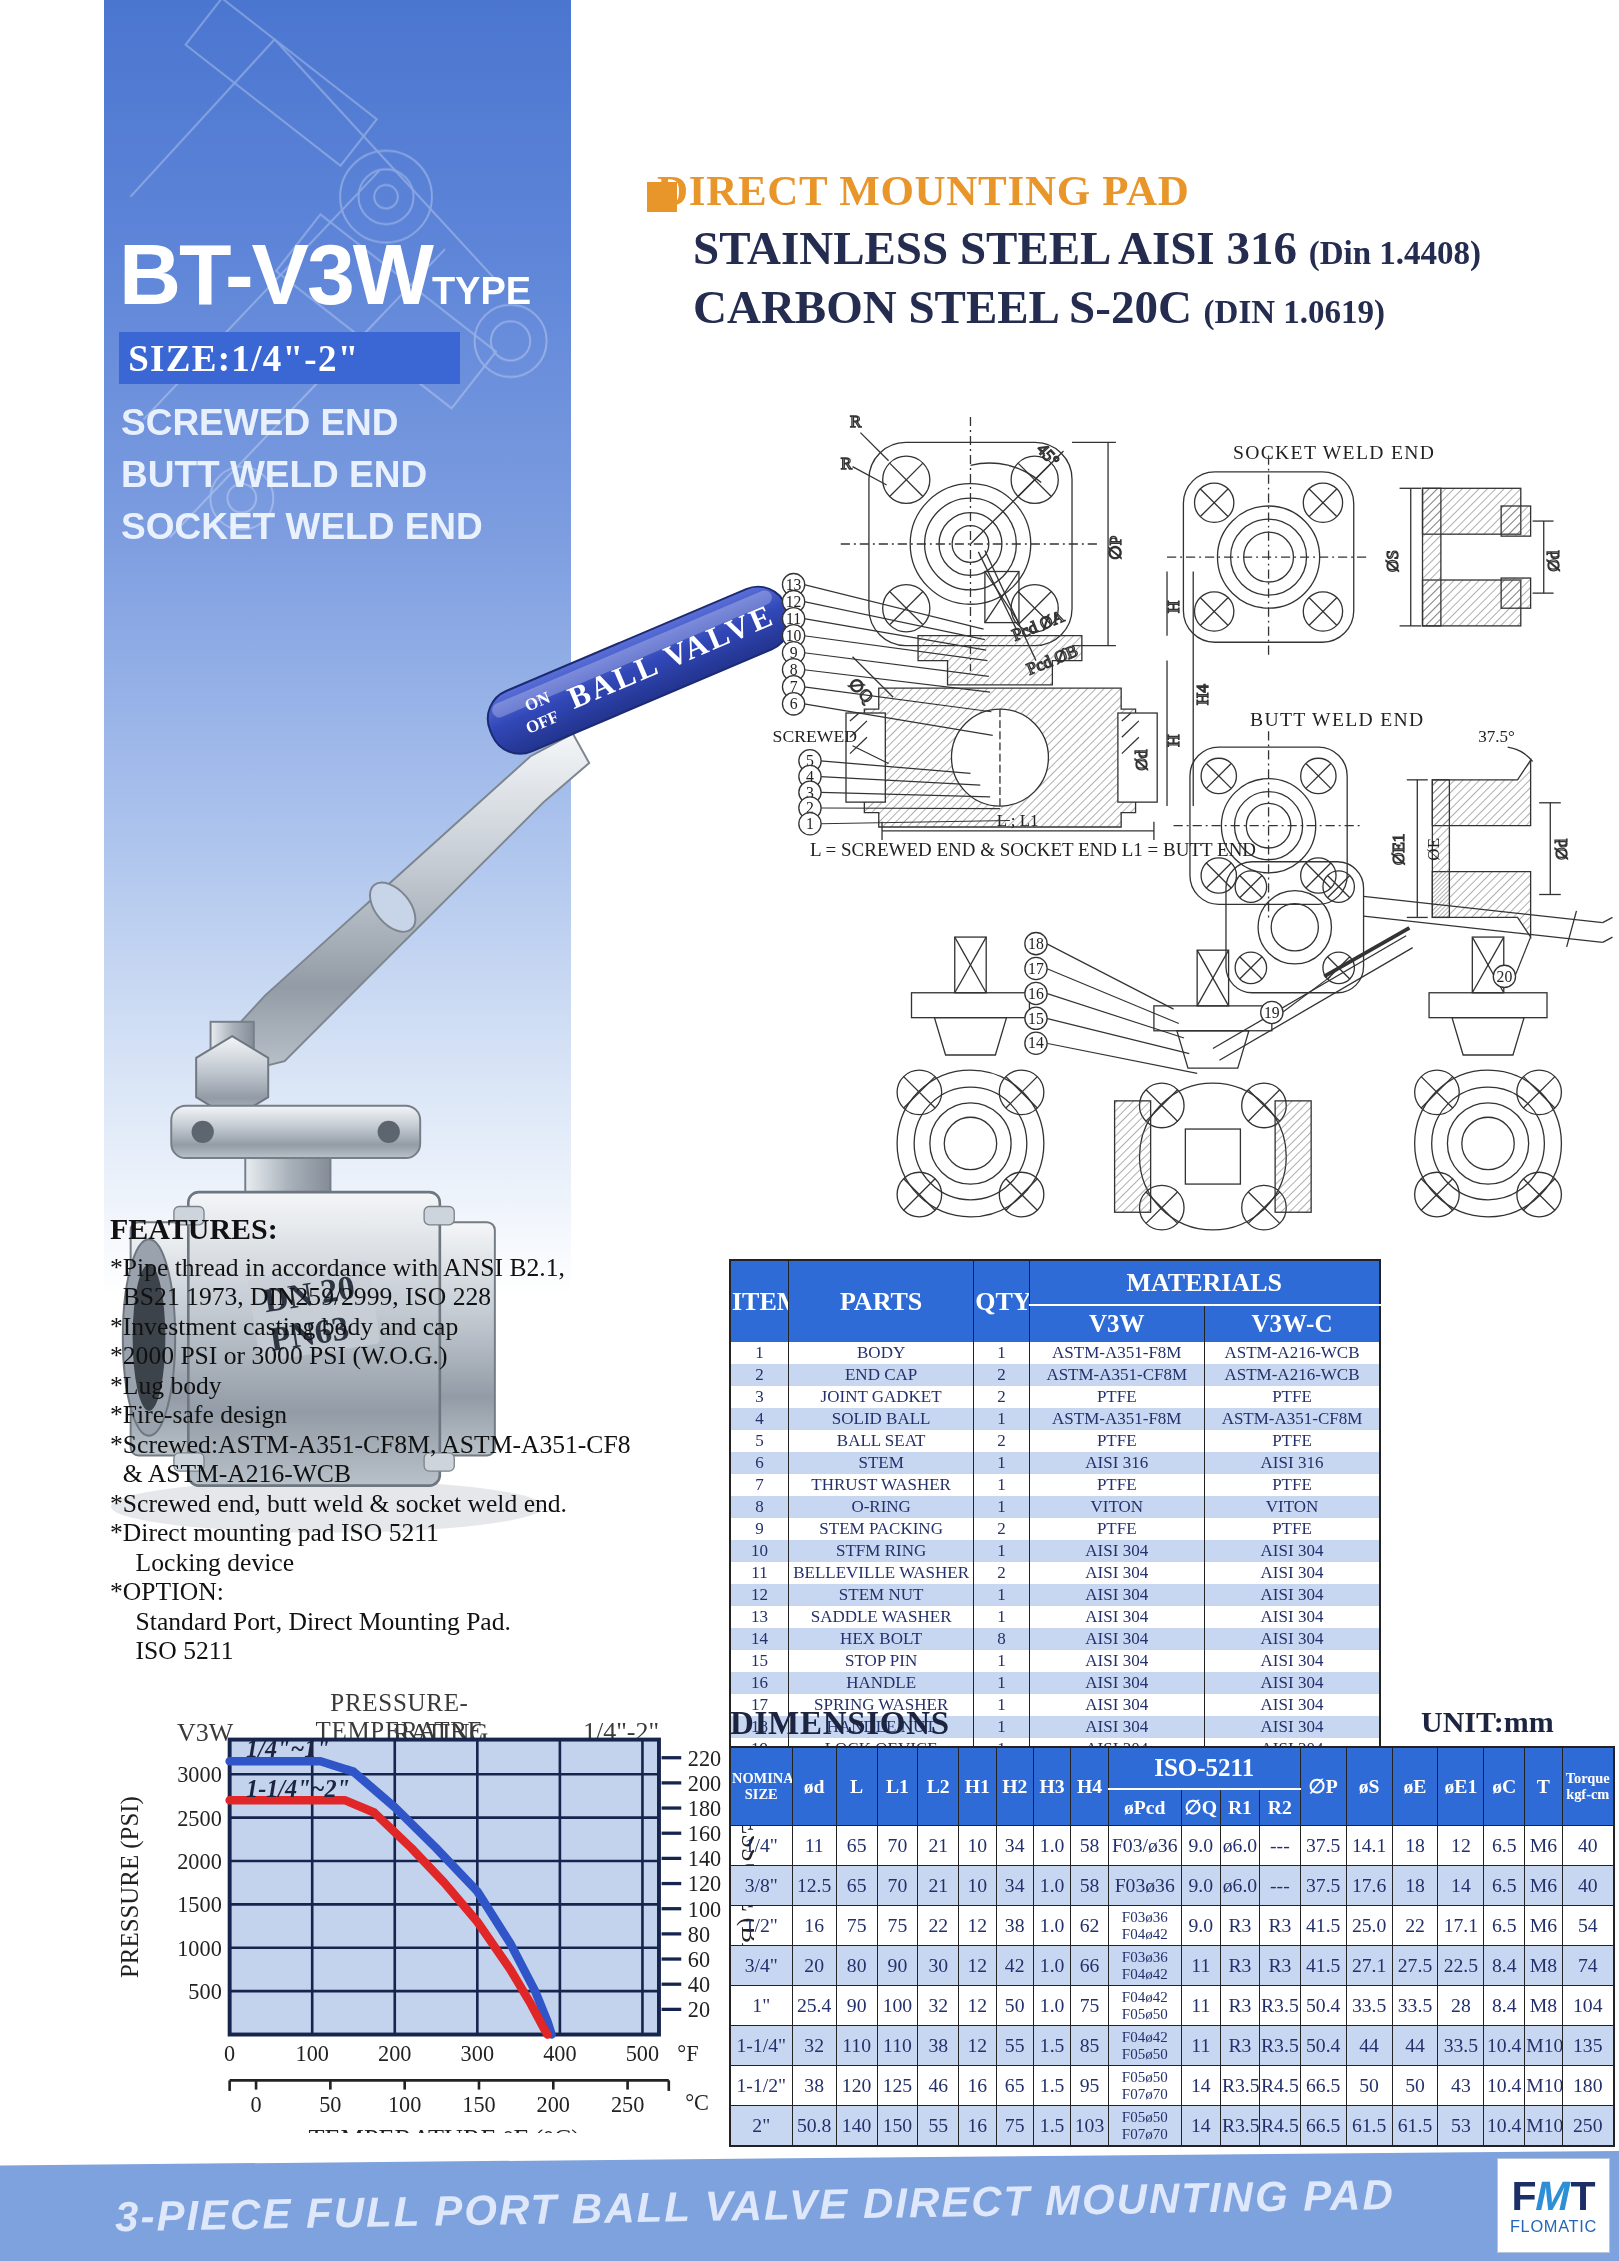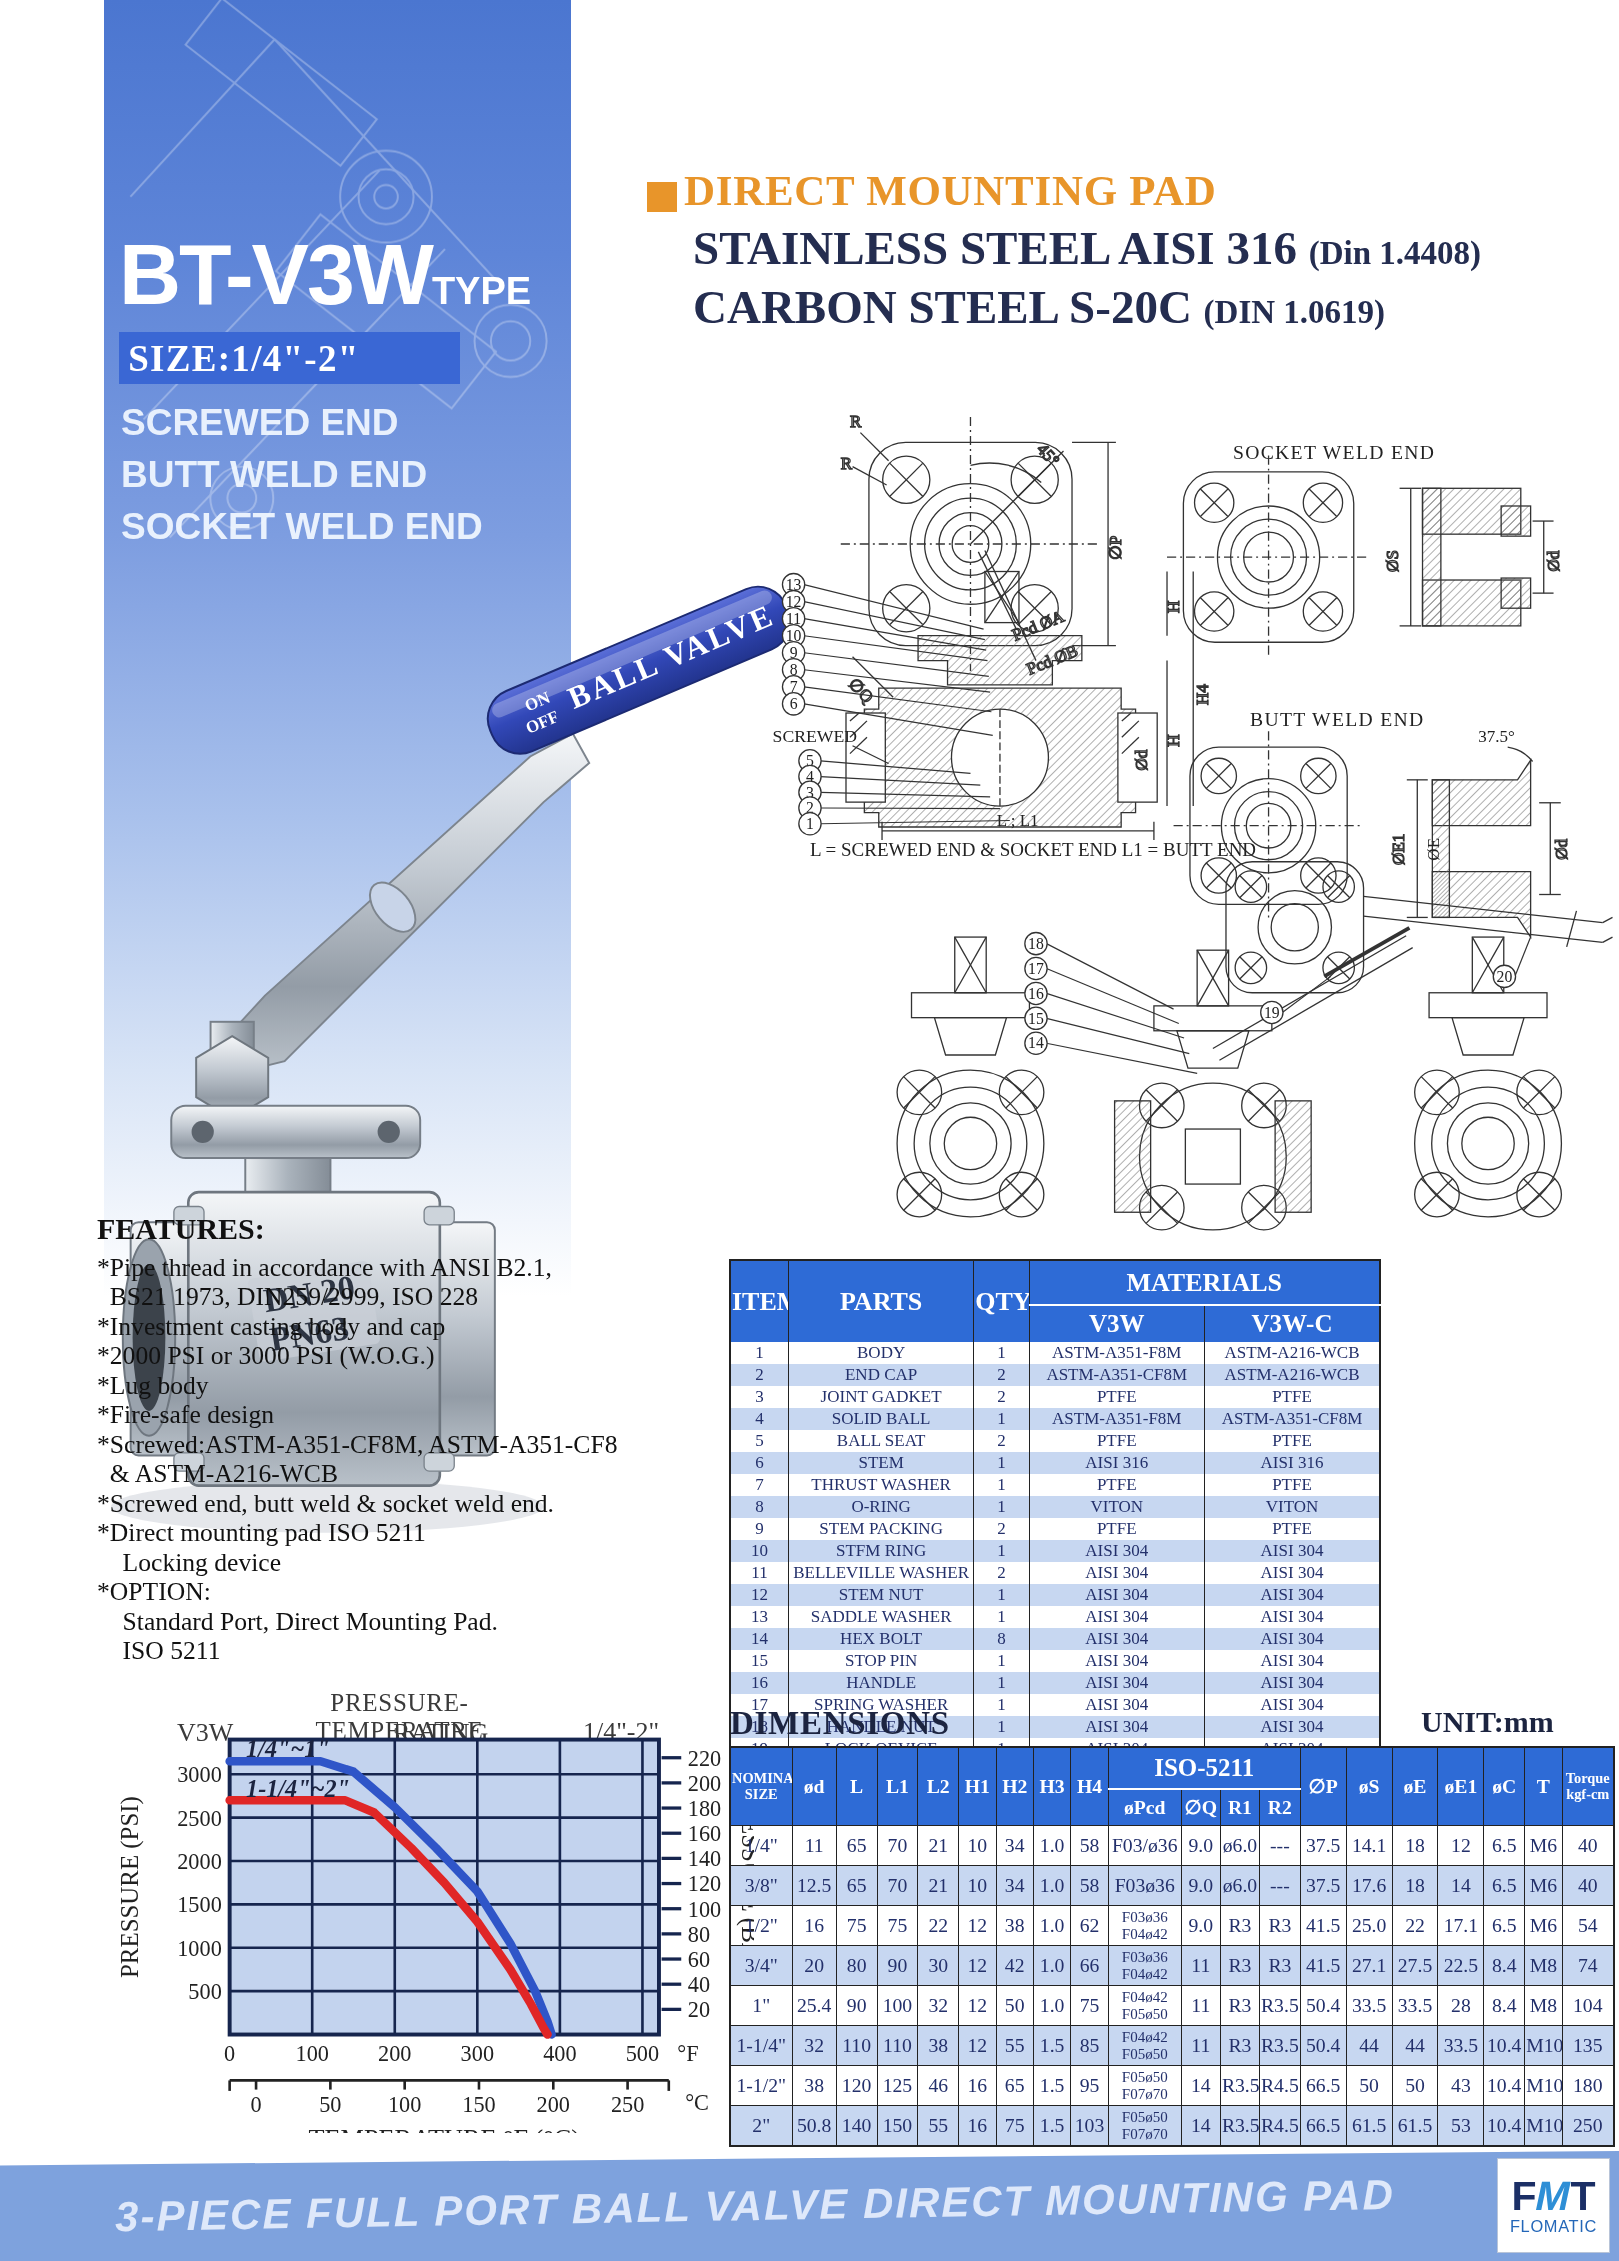--- a/index.html
+++ b/index.html
@@ -16,28 +16,28 @@
     font-weight:bold;font-size:86px;letter-spacing:-2px;line-height:1;white-space:nowrap;}
   .bt-title .suffix{font-size:38px;letter-spacing:0;}
   .size-band{left:119px;top:332px;width:341px;height:52px;background:#3a67d4;
     display:flex;align-items:center;padding-left:9.2px;box-sizing:border-box;}
   .size-band span{color:#fff;font-weight:bold;font-size:37px;letter-spacing:1.3px;font-family:"Liberation Serif",serif;}
   .end-types{left:121px;top:397px;font-family:"Liberation Sans",sans-serif;font-weight:bold;
     font-size:37px;line-height:52px;color:rgba(241,247,255,.93);white-space:nowrap;}
 
   
   .bullet{left:647px;top:182px;width:30px;height:30px;background:#e8952a;}
-  .hdr-orange{left:684px;top:166px;color:#e8952a;font-weight:bold;font-size:43px;letter-spacing:0.7px;white-space:nowrap;}
+  .hdr-orange{left:657px;top:166px;color:#e8952a;font-weight:bold;font-size:43px;letter-spacing:0.7px;white-space:nowrap;}
   .hdr-line{color:#242d50;font-weight:bold;font-size:47px;white-space:nowrap;}
   .hdr-line .note{font-size:33px;}
   .hdr-l2{left:693px;top:221px;}
   .hdr-l3{left:693px;top:280px;}
 
   
-  .features{left:97px;top:1212px;width:629px;color:#111;}
+  .features{left:110px;top:1212px;width:629px;color:#111;}
   .features .ftitle{font-weight:bold;font-size:30px;margin-bottom:6.6px;}
   .feat-line{font-size:25.6px;line-height:29.5px;white-space:pre-wrap;}
 
   
   .mat-wrap{left:729px;top:1259px;width:652px;}
   table{border-collapse:collapse;table-layout:fixed;width:100%;}
   .mat-table th,.mat-table td{border-left:1.3px solid #222;border-right:1.3px solid #222;
      overflow:hidden;white-space:nowrap;}
   .mat-table{border:2px solid #222;}
   .mat-table thead th{background:#2e6bd6;color:#fff;font-size:26px;font-weight:bold;}

